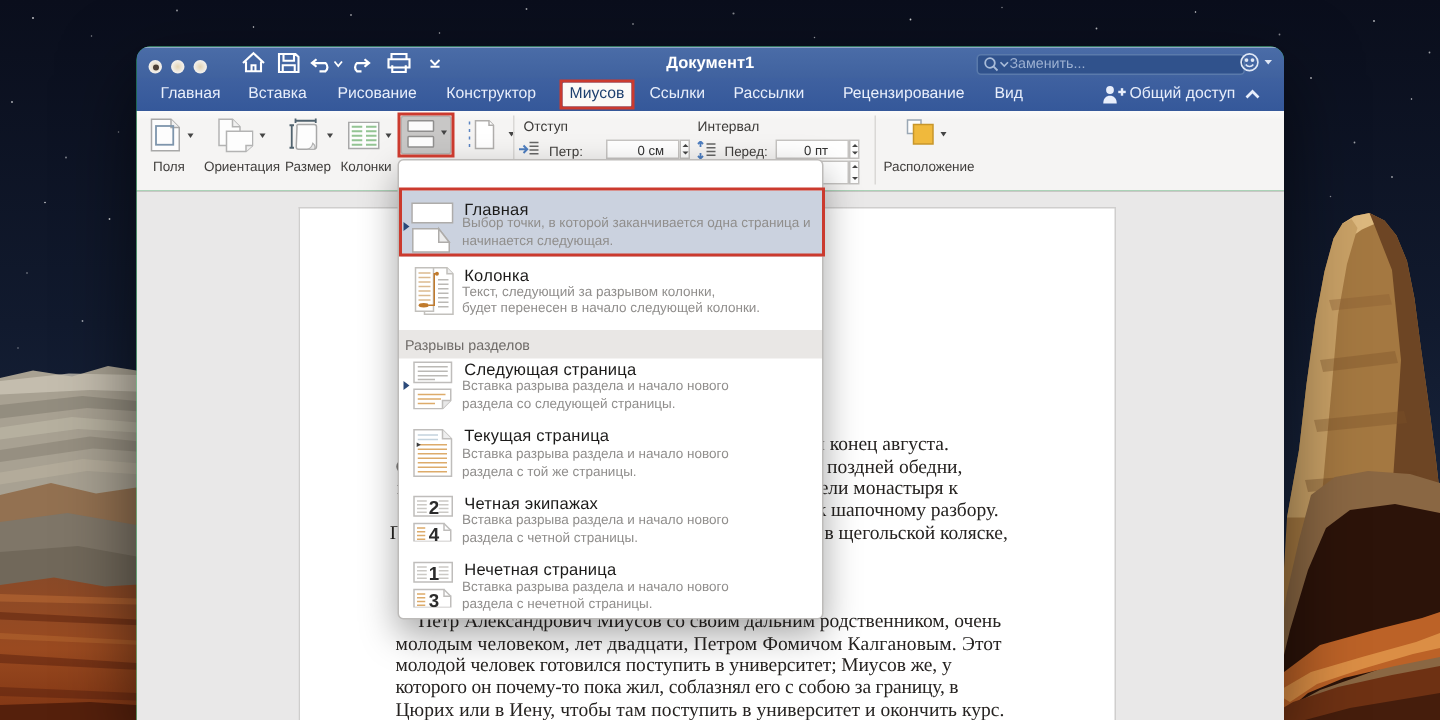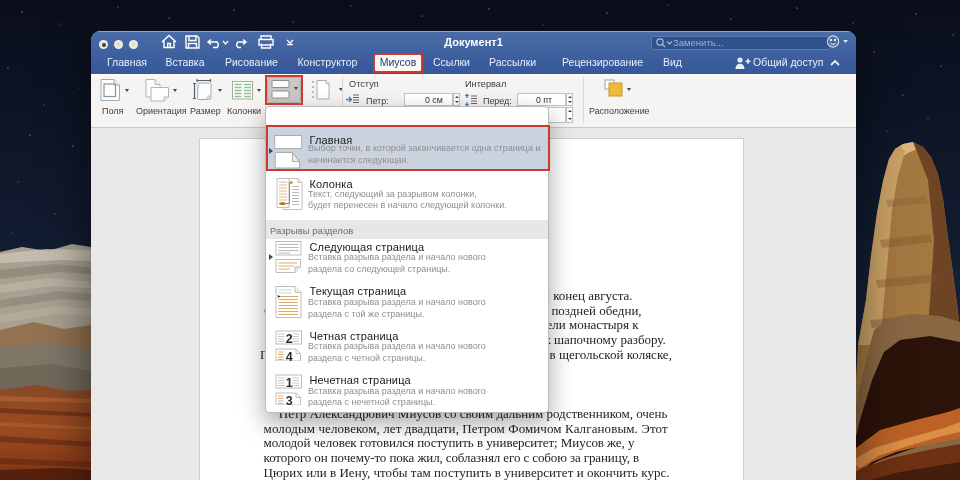--- a/index.html
+++ b/index.html
@@ -391,21 +391,21 @@
         <path d="M3,5 L9.5,5 M3,7.5 L9.5,7.5 M3,10 L9.5,10 M3,12.5 L9.5,12.5 M17.5,5 L24,5 M17.5,7.5 L24,7.5 M17.5,10 L24,10 M17.5,12.5 L24,12.5"></path>
       </g>
     <text x="10.8" y="13.5" font-size="12.5" font-weight="bold" fill="#2b2b2b" font-family="Liberation Sans">2</text>
     <path d="M1,20 L21,20 L21,24.5 L25.5,24.5 L25.5,32 L1,32 Z" fill="#fff" stroke="#bfbdbb"></path>
     <path d="M21,20 L25.5,24.5" fill="none" stroke="#bfbdbb"></path>
     <g stroke="#ddab6a" stroke-width="1">
         <path d="M3,23 L8.5,23 M3,25.5 L8.5,25.5 M3,28 L8.5,28 M3,30.5 L8.5,30.5"></path>
       </g>
     <text x="10.8" y="31.5" font-size="12.5" font-weight="bold" fill="#2b2b2b" font-family="Liberation Sans">4</text>
   </svg>
-  <div class="mtitle" style="left:43.5px;top:222.8px">Четная страница</div>
+  <div class="mtitle" style="left:43.5px;top:222.8px">Четная экипажах</div>
   <div class="mdesc" style="left:42px;top:234.1px">Вставка разрыва раздела и начало нового<br>раздела с четной страницы.</div>
 
   <svg class="abs" width="28" height="32" viewBox="0 0 28 32" style="left:9px;top:266px">
     <rect x="1" y="2" width="25.5" height="13" fill="#fff" stroke="#bfbdbb"></rect>
     <g stroke="#cbc9c5" stroke-width="1">
         <path d="M3,5 L9.5,5 M3,7.5 L9.5,7.5 M3,10 L9.5,10 M3,12.5 L9.5,12.5 M17.5,5 L24,5 M17.5,7.5 L24,7.5 M17.5,10 L24,10 M17.5,12.5 L24,12.5"></path>
       </g>
     <text x="10.8" y="13.5" font-size="12.5" font-weight="bold" fill="#2b2b2b" font-family="Liberation Sans">1</text>
     <path d="M1,20 L21,20 L21,24.5 L25.5,24.5 L25.5,32 L1,32 Z" fill="#fff" stroke="#bfbdbb"></path>
     <path d="M21,20 L25.5,24.5" fill="none" stroke="#bfbdbb"></path>

